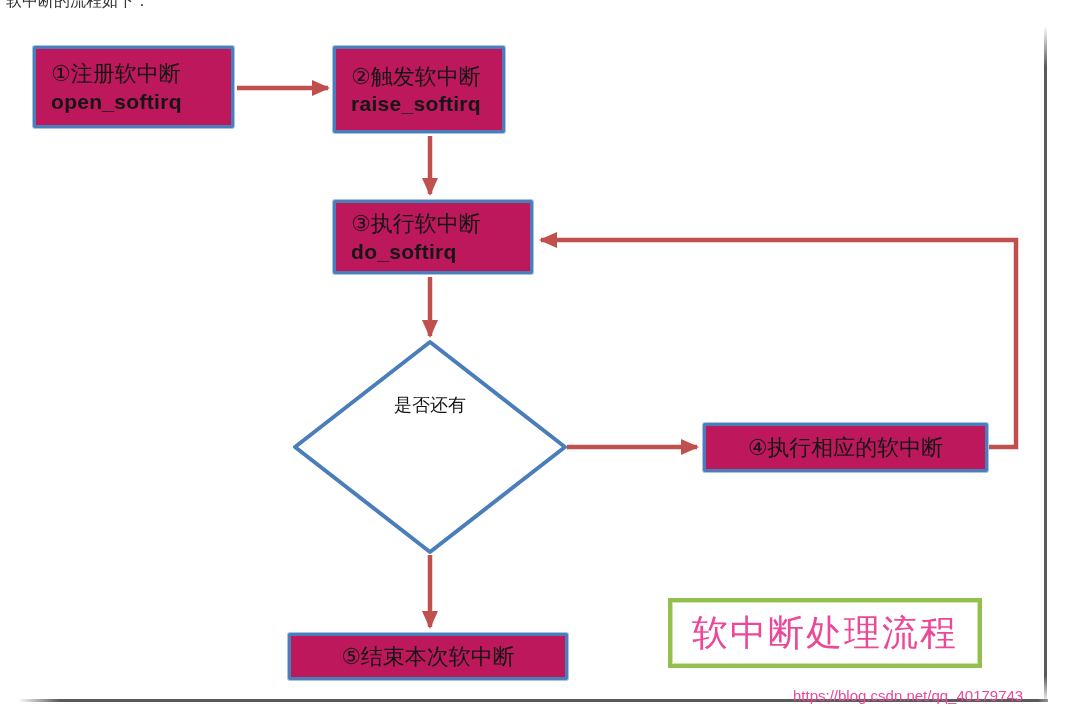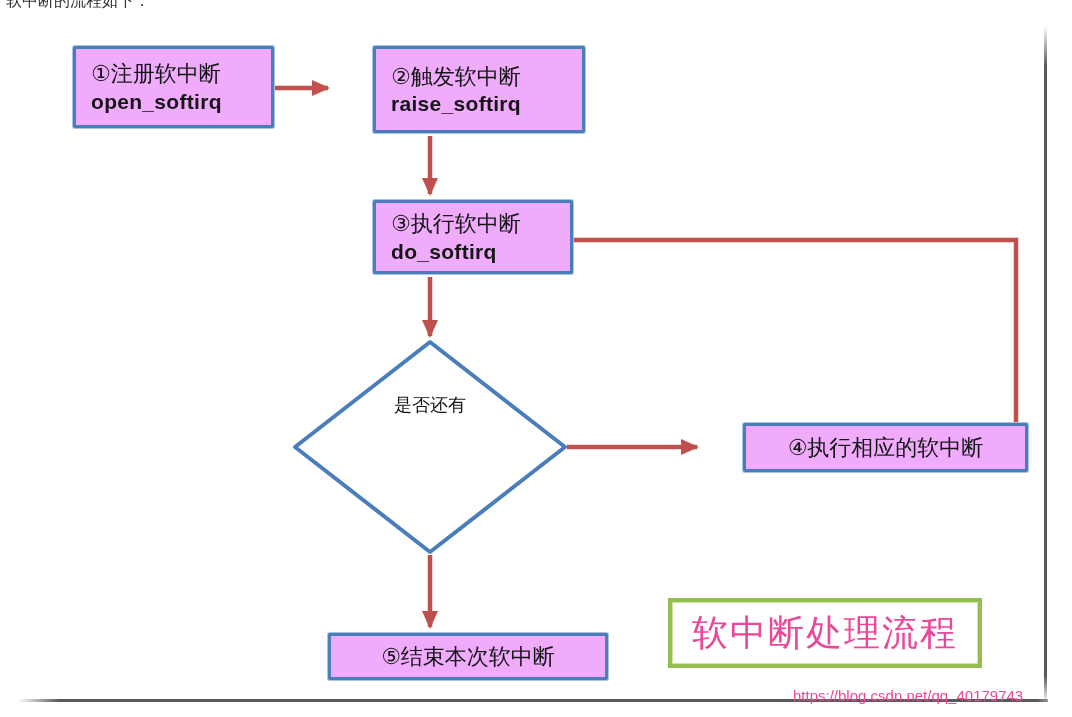--- a/index.html
+++ b/index.html
@@ -20,31 +20,30 @@
     filter:blur(0.7px);
   }
   .shadow-bottom{
     position:absolute;left:18px;top:699px;width:1030px;height:3px;
     background:linear-gradient(to right,rgba(90,90,90,0),#5a5a5a 4%,#5a5a5a 99%,rgba(90,90,90,.6));
     filter:blur(0.7px);
   }
   svg.connectors{position:absolute;left:0;top:0;z-index:1;}
   
   .node{
-    position:absolute;z-index:2;background:#f0abfc;
+    position:absolute;z-index:2;background:#be185d;
     border:3px solid #4a7ebb;border-radius:2px;
     box-shadow:0 0 0 1px #aac3e2;
     color:#151515;display:flex;flex-direction:column;justify-content:center;
     box-sizing:border-box;
-    margin-left:40px;
   }
   .node .cn{font-size:22px;line-height:1.35;}
   .node .code{font-size:21px;font-weight:bold;line-height:1.25;letter-spacing:.3px;}
   #node-register{left:33px;top:46px;width:201px;height:82px;padding-left:15px;}
-  #node-raise{left:333px;top:46px;width:212px;height:87px;padding-left:15px;}
+  #node-raise{left:333px;top:46px;width:172px;height:87px;padding-left:15px;}
   #node-execute{left:333px;top:200px;width:200px;height:74px;padding-left:15px;}
   #node-exec-corresponding{left:703px;top:423px;width:285px;height:49px;align-items:center;}
   #node-finish{left:288px;top:633px;width:280px;height:47px;align-items:center;}
   #node-exec-corresponding .cn,#node-finish .cn{font-size:22px;}
   
   .diamond-text{
     position:absolute;z-index:2;left:355px;top:395px;width:150px;
     text-align:center;color:#151515;font-size:18px;line-height:1.22;
   }
   

